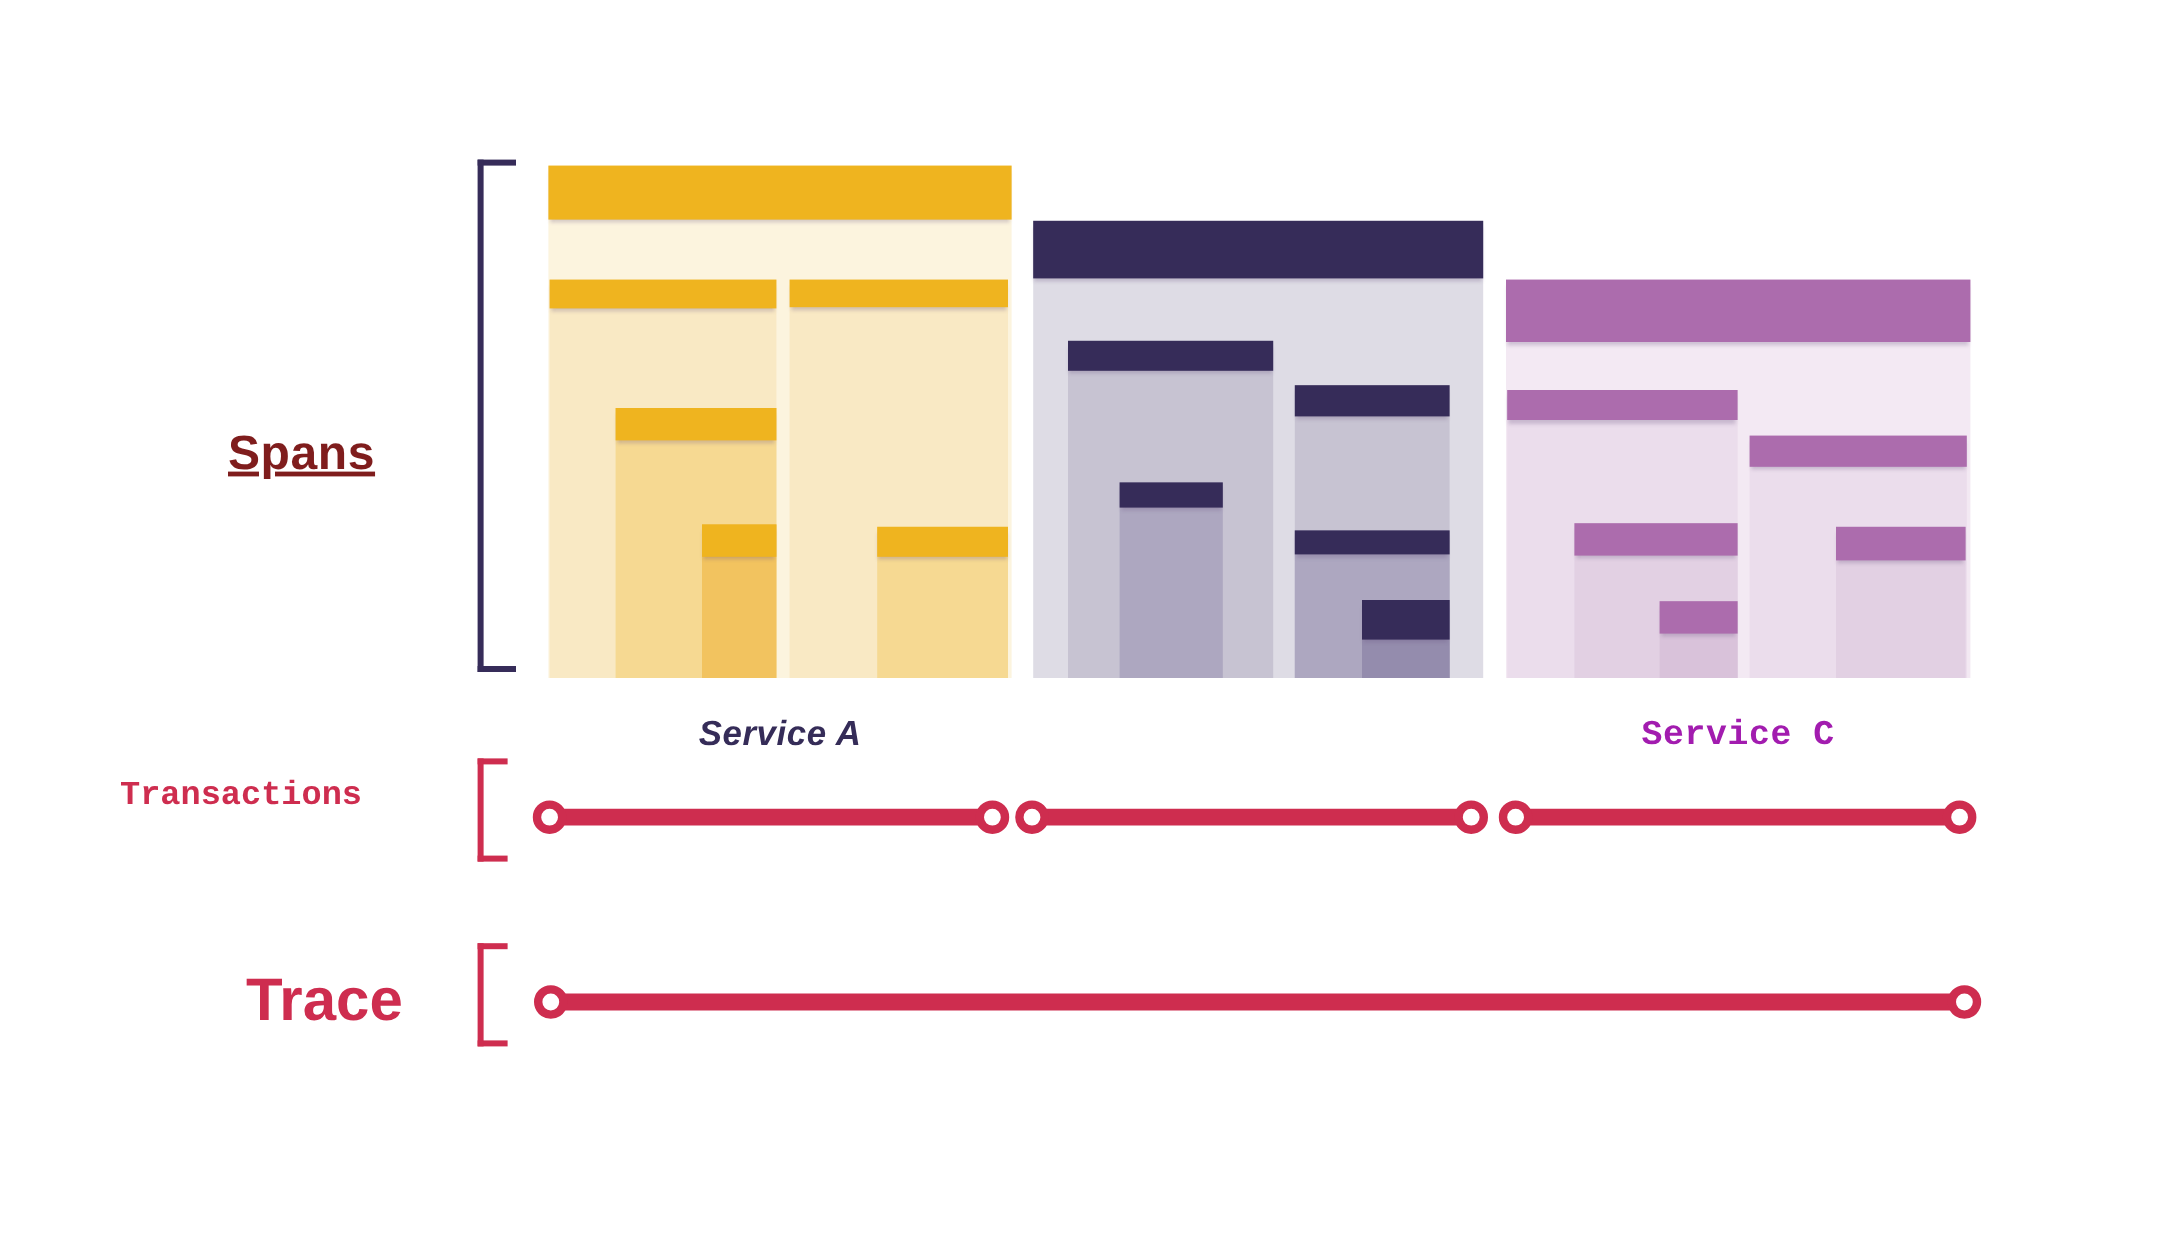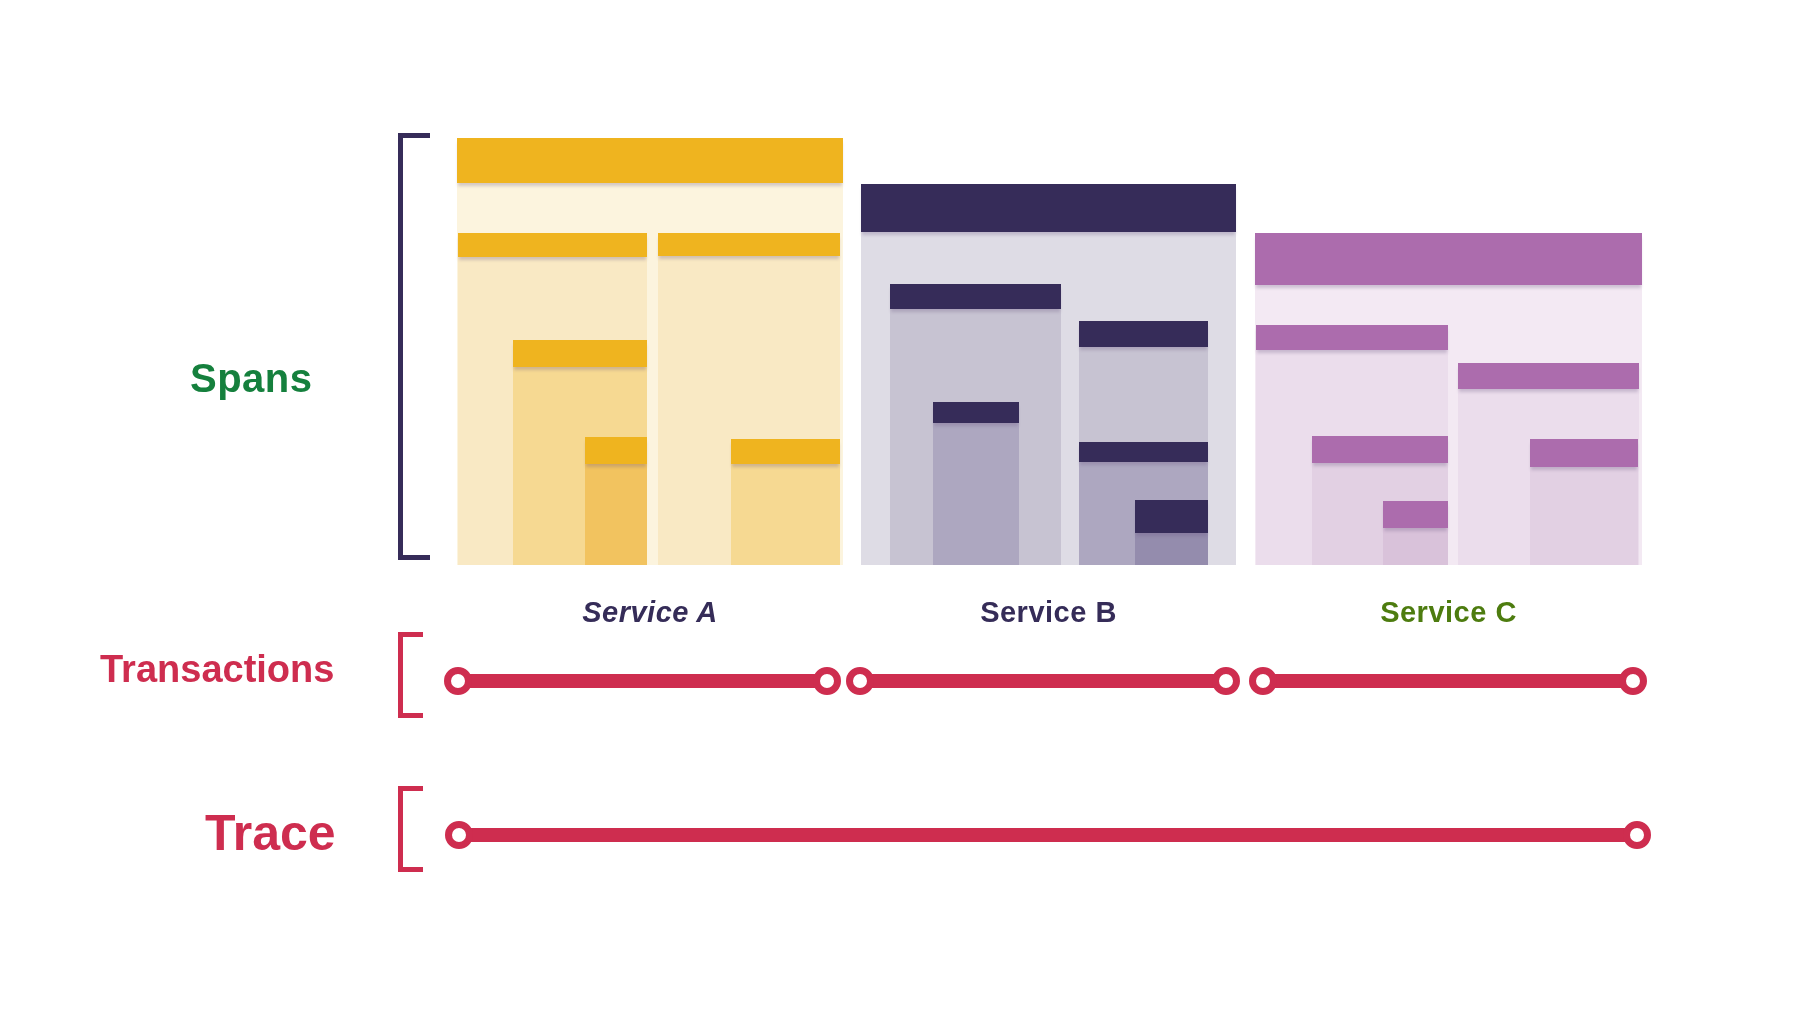--- a/index.html
+++ b/index.html
@@ -10,21 +10,21 @@
     background:#ffffff;
     overflow:hidden;
     font-family:"Liberation Sans", sans-serif;
   }
   .lbl{
     position:absolute;
     font-weight:bold;
     white-space:nowrap;
   }
   #lbl-spans{left:190px;top:356px;font-size:40px;letter-spacing:0.5px;}
-  #lbl-transactions{left:100px;top:648px;font-size:38px;}
+  #lbl-transactions{left:100px;top:648px;font-size:28px;font-family:Liberation Mono, monospace;}
   #lbl-trace{left:205px;top:804px;font-size:50px;}
   .svc-label{
     position:absolute;
     top:596px;
     font-size:29px;
     font-weight:bold;
     text-align:center;
     letter-spacing:0.5px;
   }
   #svc-label-a{left:457px;width:386px;font-style:italic;}
@@ -65,21 +65,21 @@
     border:7px solid;
     border-radius:50%;
     background:#ffffff;
   }
 </style>
 </head>
 <body>
 
 <div id="canvas">
 
-  <div class="lbl" id="lbl-spans" style="color: #15803d;">Spans</div>
+  <div class="lbl" id="lbl-spans" style="color: #7f1d1d; text-decoration: underline;">Spans</div>
   <div class="lbl" id="lbl-transactions" style="color: rgb(206, 45, 79);">Transactions</div>
   <div class="lbl" id="lbl-trace" style="color: rgb(206, 45, 79);">Trace</div>
 
   <div class="bracket" id="bracket-spans" style="border-color: rgb(54, 44, 89);"></div>
   <div class="bracket" id="bracket-transactions" style="border-color: rgb(206, 45, 79);"></div>
   <div class="bracket" id="bracket-trace" style="border-color: rgb(206, 45, 79);"></div>
 
   <div id="spans-layer">
       <div class="span-block" style="left: 457px; top: 138px; width: 386px; height: 427px; background: rgb(252, 244, 222);">
         <div class="span-header" style="height: 45px; background: rgb(239, 180, 31);"></div>
@@ -131,22 +131,21 @@
       </div>
       <div class="span-block" style="left: 1458px; top: 363px; width: 181px; height: 202px; background: rgb(235, 221, 236);">
         <div class="span-header" style="height: 26px; background: rgb(172, 108, 173);"></div>
       </div>
       <div class="span-block" style="left: 1530px; top: 439px; width: 108px; height: 126px; background: rgb(226, 208, 227);">
         <div class="span-header" style="height: 28px; background: rgb(172, 108, 173);"></div>
       </div>
     </div>
 
   <div class="svc-label" id="svc-label-a" style="color: rgb(53, 44, 88);">Service A</div>
-  <div class="svc-label" id="svc-label-b" style="color: rgb(53, 44, 88);">Service B</div>
-  <div class="svc-label" id="svc-label-c" style="color: #4d7c0f;">Service C</div>
+  <div class="svc-label" id="svc-label-c" style="color: #a21caf; font-family: Liberation Mono, monospace;">Service C</div>
 
   <div id="lines-layer">
       <div class="tl-line" style="left: 458px; width: 369px; top: 674px; background: rgb(206, 45, 79);"></div>
       <div class="tl-dot" style="left: 444px; top: 667px; border-color: rgb(206, 45, 79);"></div>
       <div class="tl-dot" style="left: 813px; top: 667px; border-color: rgb(206, 45, 79);"></div>
       <div class="tl-line" style="left: 860px; width: 366px; top: 674px; background: rgb(206, 45, 79);"></div>
       <div class="tl-dot" style="left: 846px; top: 667px; border-color: rgb(206, 45, 79);"></div>
       <div class="tl-dot" style="left: 1212px; top: 667px; border-color: rgb(206, 45, 79);"></div>
       <div class="tl-line" style="left: 1263px; width: 370px; top: 674px; background: rgb(206, 45, 79);"></div>
       <div class="tl-dot" style="left: 1249px; top: 667px; border-color: rgb(206, 45, 79);"></div>

